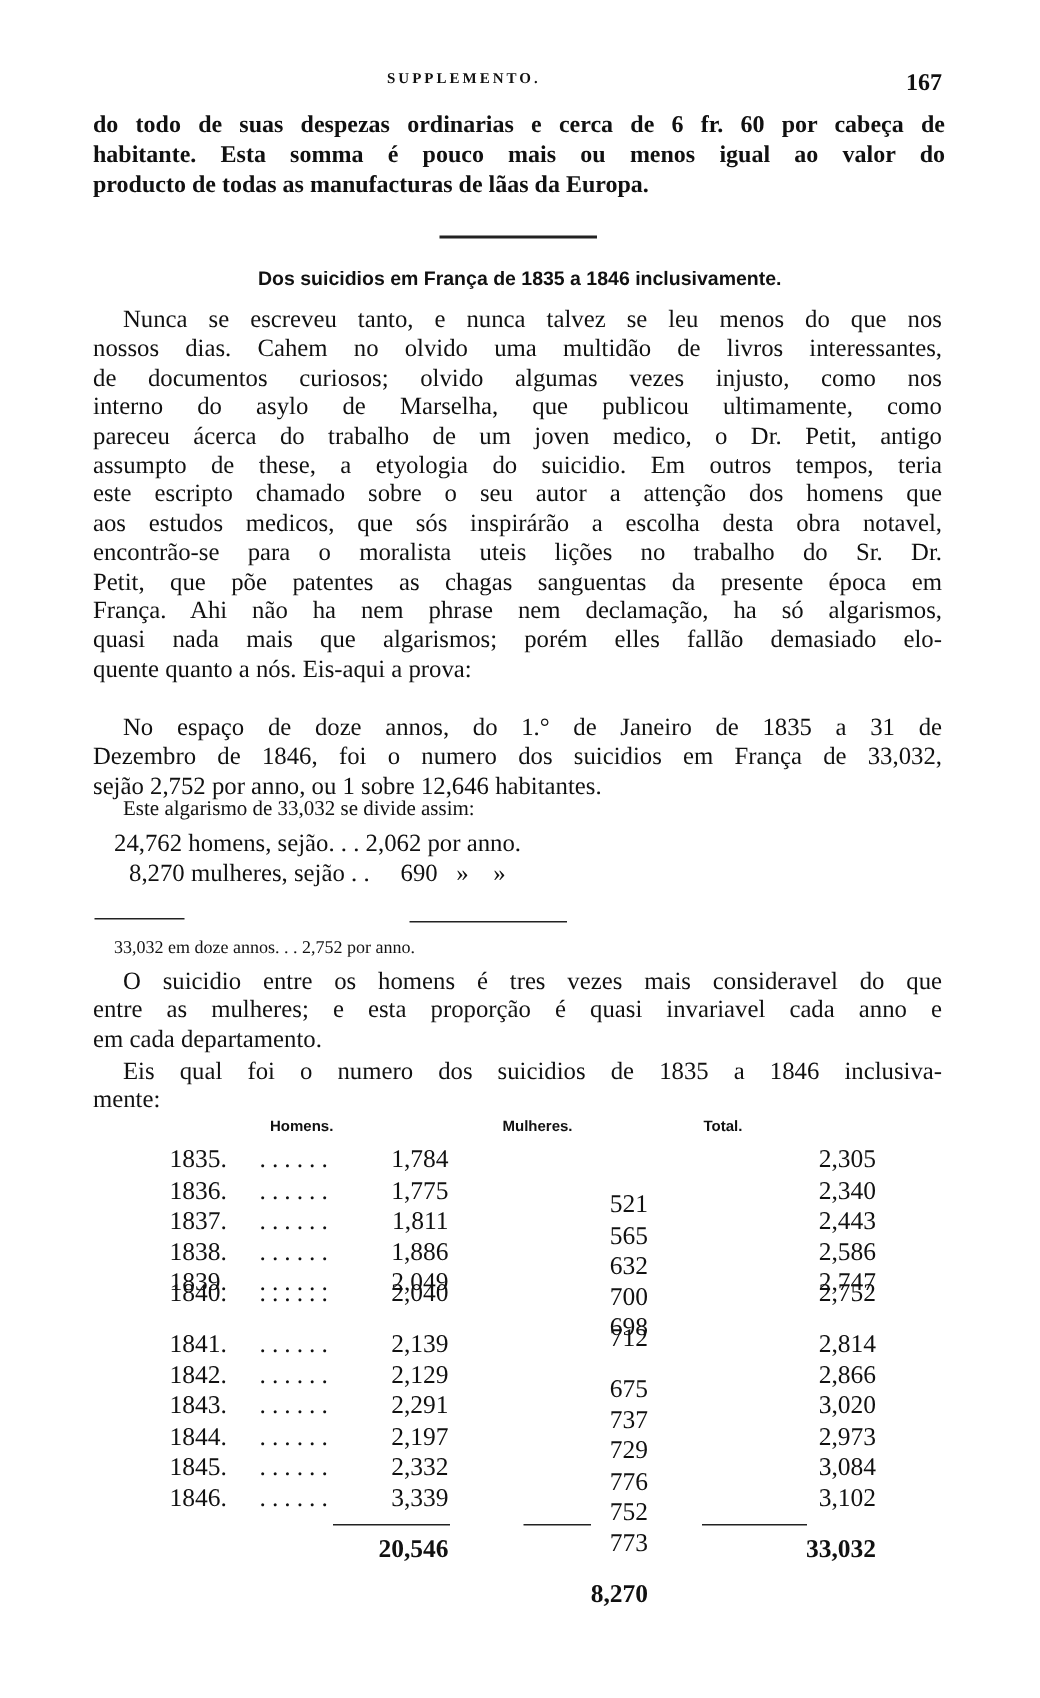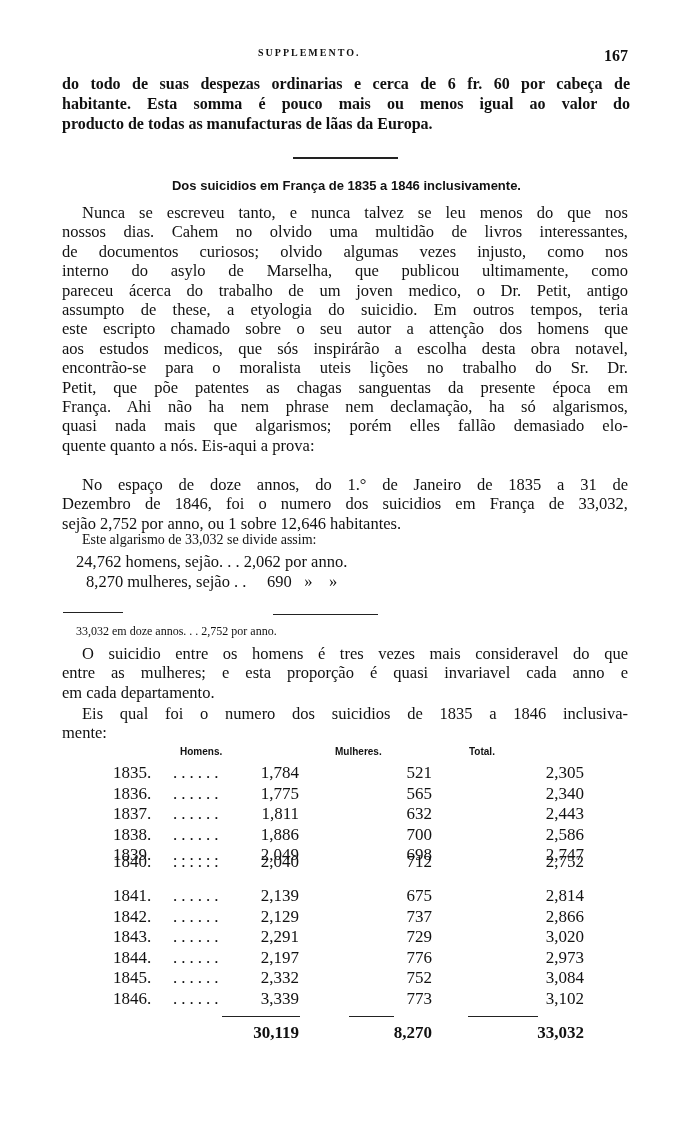--- a/index.html
+++ b/index.html
@@ -41,21 +41,21 @@
   .body-text .line.indent { padding-left: 20px; }
   .table-head {
     position: absolute; top: 746px; font-size: 10px; font-weight: bold;
     font-family: "Liberation Sans", sans-serif;
   }
   .trow { position: absolute; left: 0; width: 693px; height: 20px; font-size: 17px; }
   .trow span { position: absolute; }
   .year { left: 113px; }
   .dots { left: 173px; letter-spacing: 4px; }
   .men { left: 183px; width: 116px; text-align: right; }
-  .women { left: 360px; width: 72px; text-align: right; }
+  .women { left: 360px; width: 72px; text-align: right; margin-top: 30px; }
   .total { left: 500px; width: 84px; text-align: right; }
   .sum-row span { font-weight: bold; }
 </style>
 </head>
 <body>
 
 <div class="abs running-head">
   <span class="running-title">SUPPLEMENTO.</span>
   <span class="page-number">167</span>
 </div>
@@ -201,17 +201,17 @@
         <span class="women">773</span>
         <span class="total">3,102</span>
       </div>
     </div>
 
   <div class="rule" style="left:222px; top:1016px; width:78px; height:1px;"></div>
   <div class="rule" style="left:349px; top:1016px; width:45px; height:1px;"></div>
   <div class="rule" style="left:468px; top:1016px; width:70px; height:1px;"></div>
 
   <div class="trow sum-row" style="top:1023px;">
-    <span class="men">30,119</span>
+    <span class="men">20,546</span>
     <span class="women">8,270</span>
     <span class="total">33,032</span>
   </div>
 </div>
 
 </body></html>

